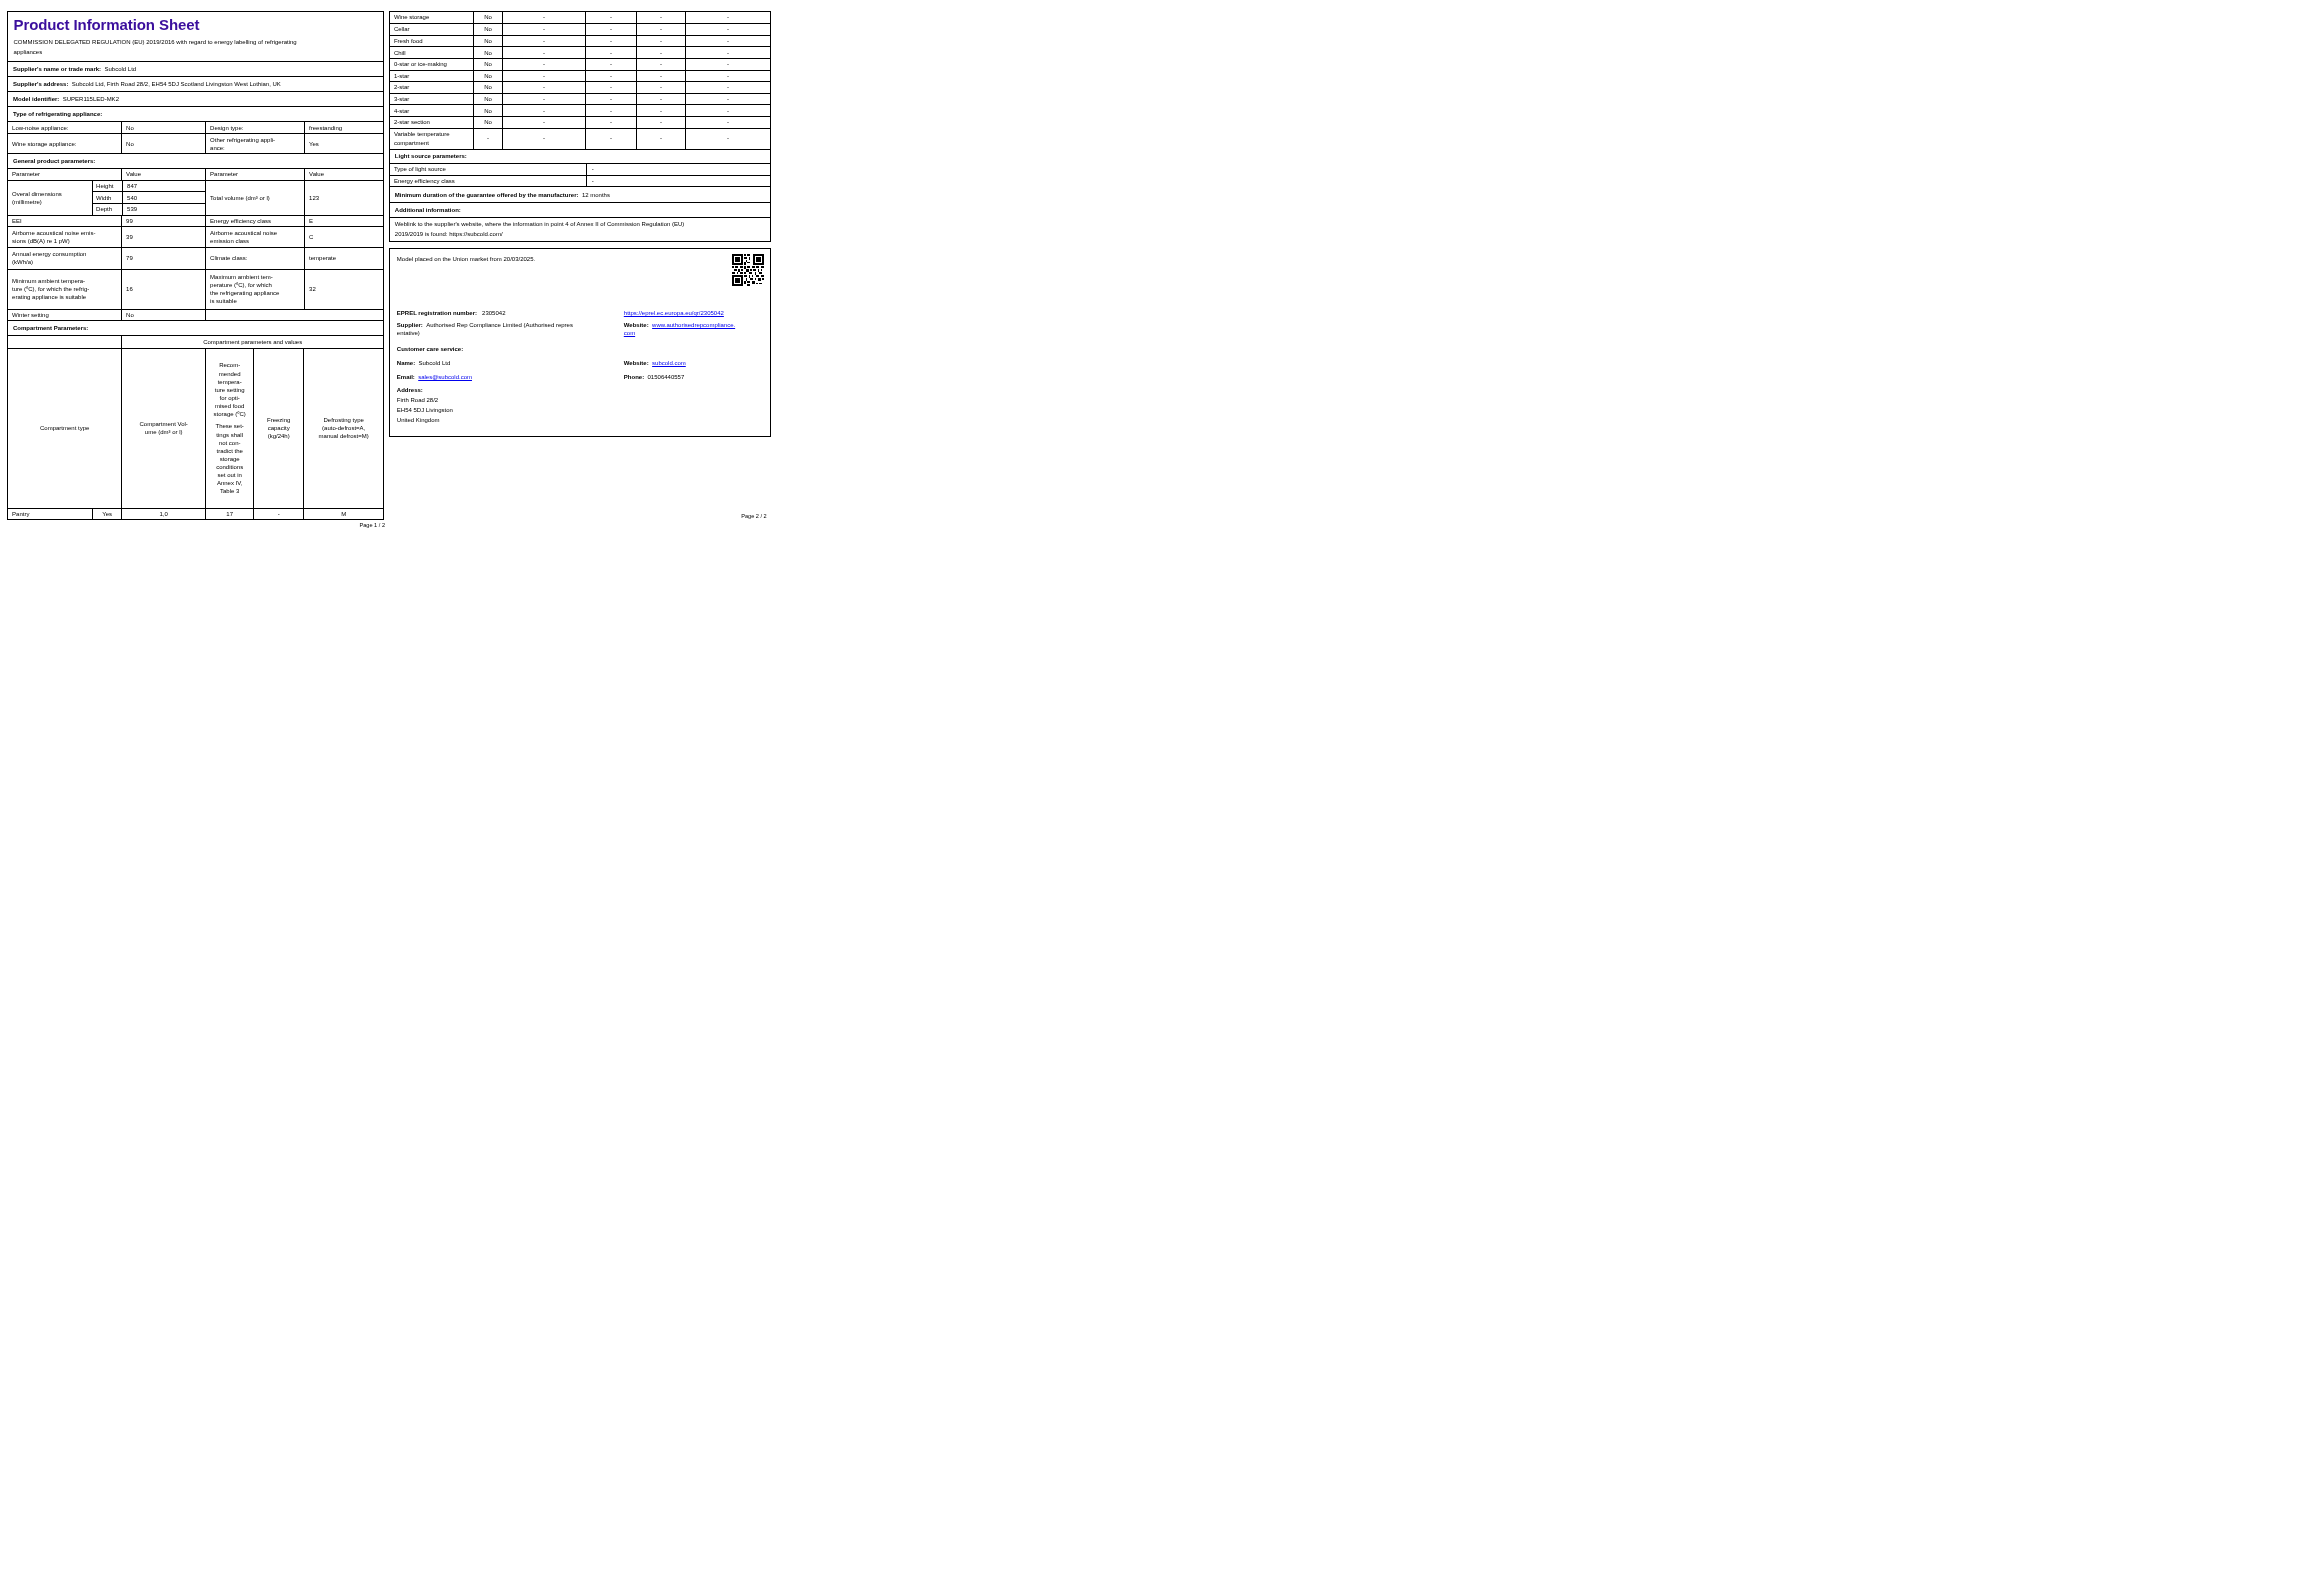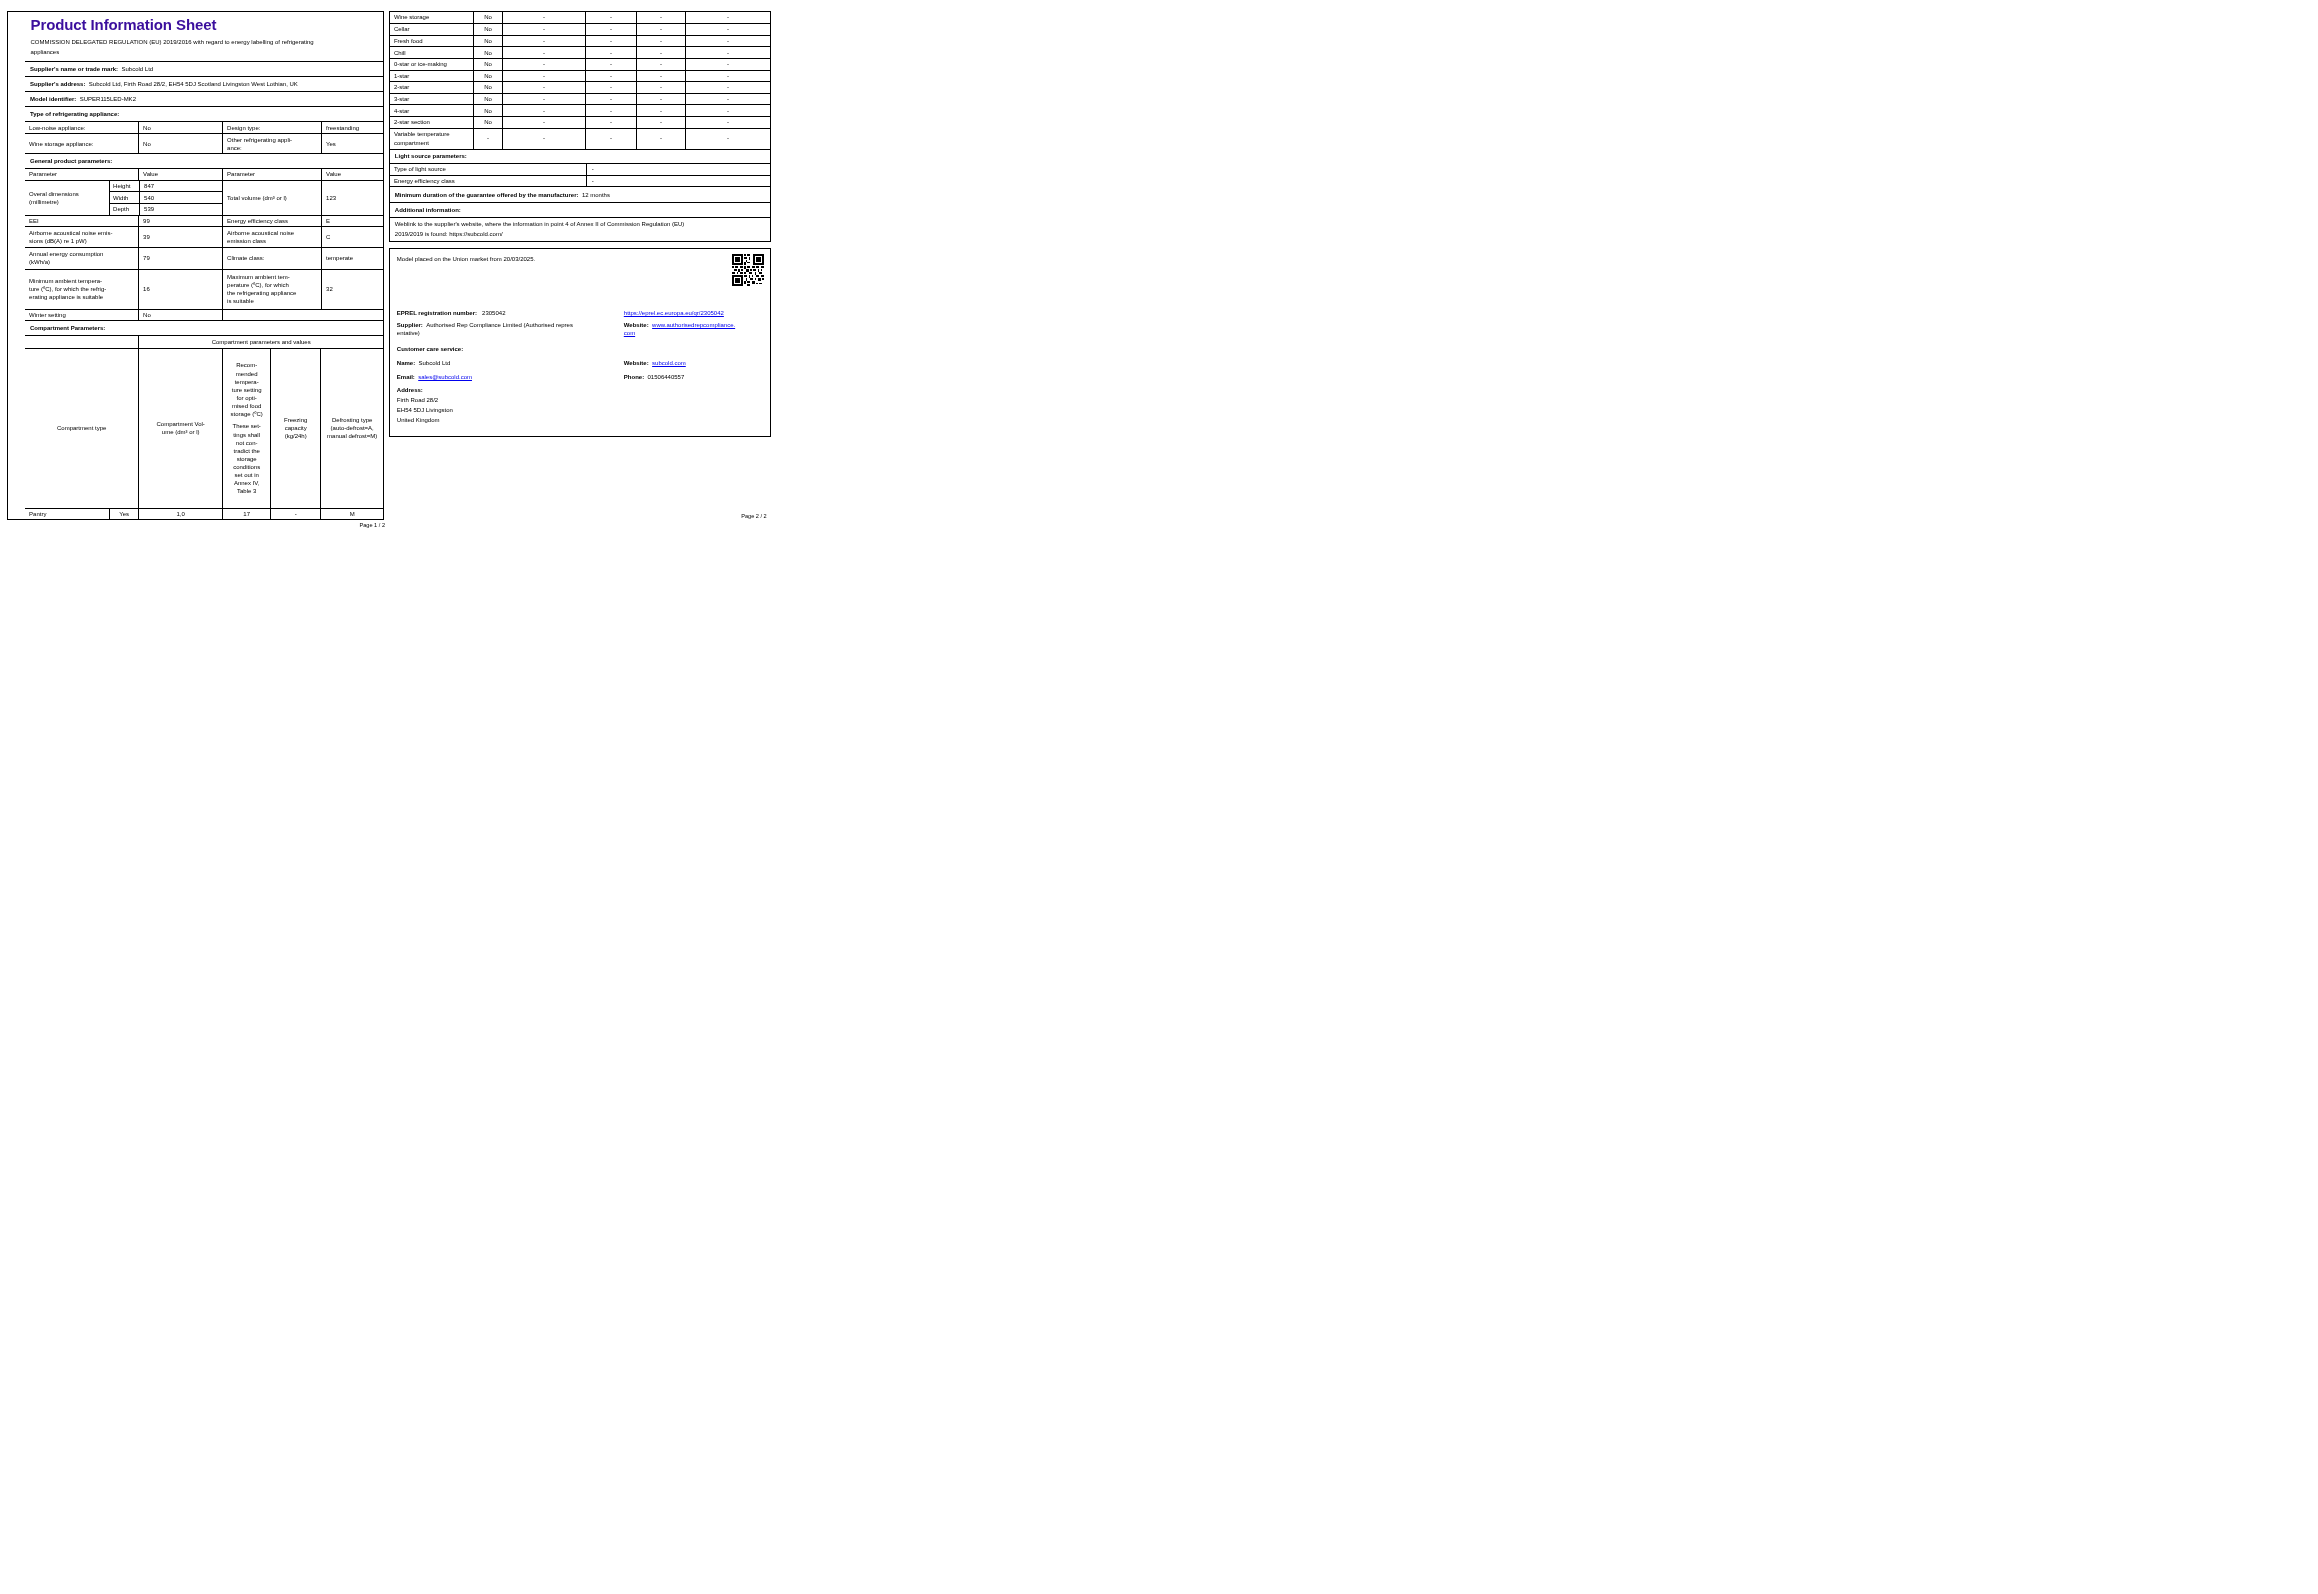--- a/index.html
+++ b/index.html
@@ -3,21 +3,21 @@
 <meta charset="utf-8">
 <style>
   * { margin:0; padding:0; box-sizing:border-box; }
   html,body { background:#ffffff; }
   .sheet{
     position:relative; width:773px; height:531px; background:#fff;
     font-family:"Liberation Sans", sans-serif; font-size:6px; color:#000;
     line-height:1.35; overflow:hidden;
   }
   .panel{ position:absolute; border:1px solid #000; background:#fff; }
-  .p1{ left:7.2px; top:10.6px; width:377px;padding-left:17px; }
+  .p1{ left:7.2px; top:10.6px; width:377px; }
   .p2t{ left:389px; top:10.6px; width:382px; }
   .box2{ left:389px; top:248px; width:382px; height:189px; padding:5.8px 6.8px; overflow:hidden; }
 
   .row{ border-top:1px solid #000; display:flex; align-items:center; overflow:hidden; }
   .row:first-child{ border-top:none; }
   .hrow{ padding:0 4.8px; }
   .cell{ display:flex; align-items:center; padding:1px 3.9px; height:100%; border-left:0.5px solid #000; overflow:hidden; }
   .cell:first-child{ border-left:none; }
   .ctr{ justify-content:center; text-align:center; }
   .pre{ white-space:pre-line; }

